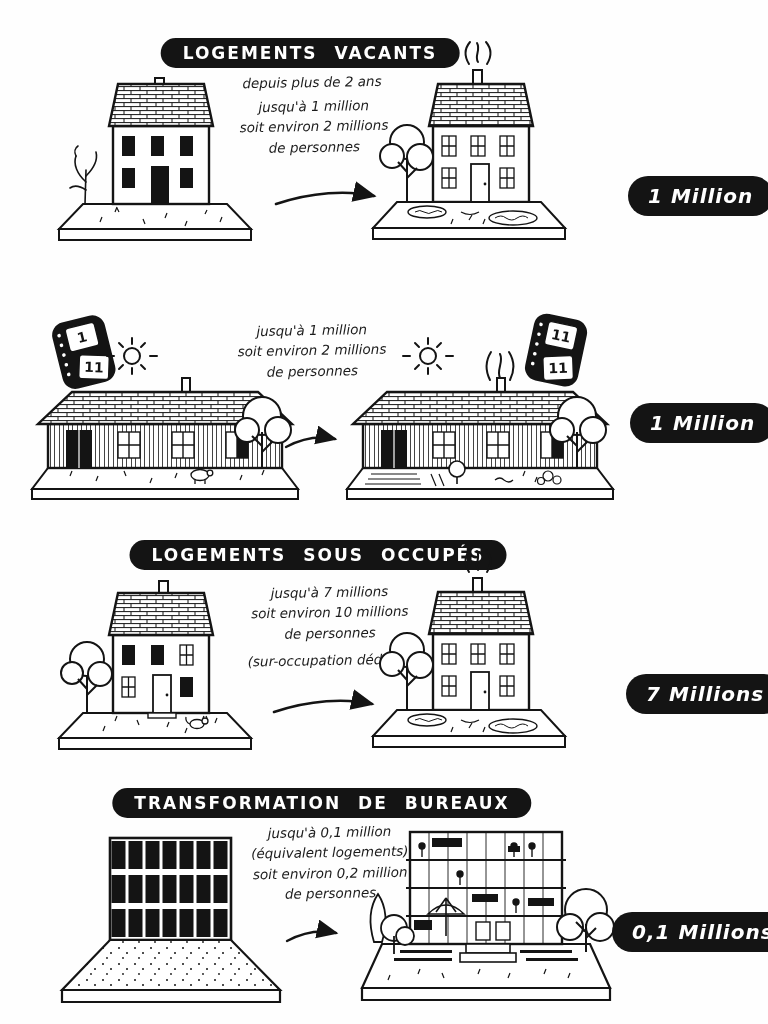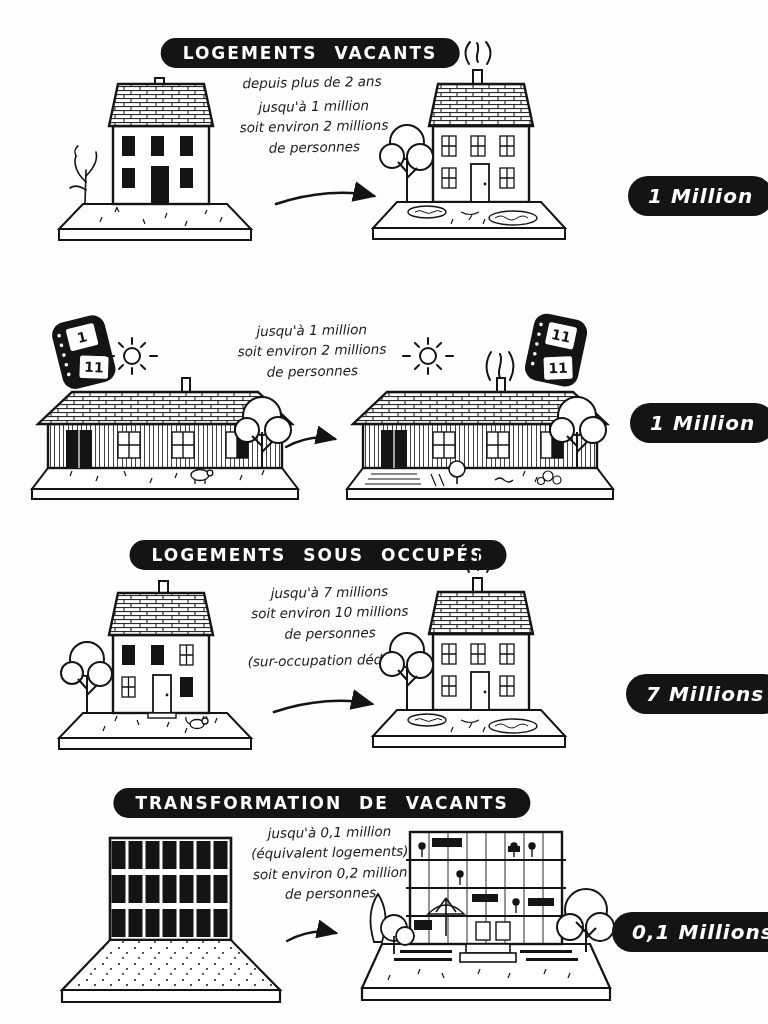--- a/index.html
+++ b/index.html
@@ -355,21 +355,21 @@
       <ellipse cx="62" cy="172" rx="19" ry="6" stroke-width="1.4"></ellipse>
       <path d="M50,172 q5,-3 9,0 q5,3 9,0 q5,-3 9,0" stroke-width="1"></path>
       <ellipse cx="148" cy="178" rx="24" ry="7" stroke-width="1.4"></ellipse>
       <path d="M130,178 q6,-4 11,0 q6,4 11,0 q6,-4 11,0" stroke-width="1"></path>
       <path d="M96,172 q9,5 18,0 M104,180 l3,-5 M118,184 l2,-5 M86,184 l2,-5" stroke-width="1.2"></path>
     </g>
   </svg>
 
   <div class="badge" style="left:626px;top:674px">7 Millions</div>
 
-  <div class="pill" style="left:322px;top:788px">TRANSFORMATION DE VACANTS</div>
+  <div class="pill" style="left:322px;top:788px">TRANSFORMATION DE BUREAUX</div>
   <div class="hand" style="left:330px;top:822px">
     <div>jusqu'à 0,1 million</div>
     <div>(équivalent logements)</div>
     <div>soit environ 0,2 million</div>
     <div>de personnes</div>
   </div>
 
   <svg class="art" style="left:52px;top:832px" width="240" height="185" viewBox="0 0 240 185">
     <g transform="translate(58,6)">
       <rect width="121" height="102" fill="url(#offwin)" stroke="#141414" stroke-width="2.6"></rect>

